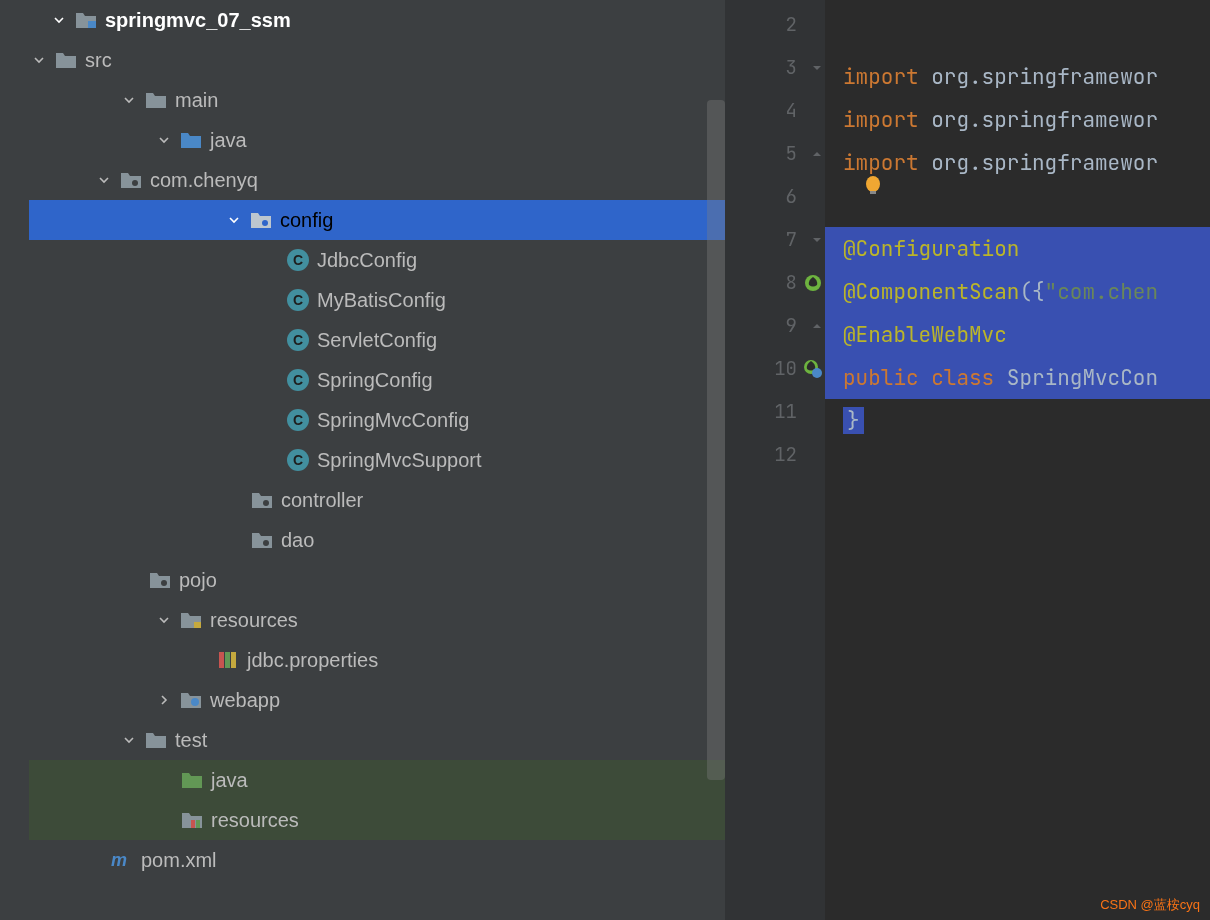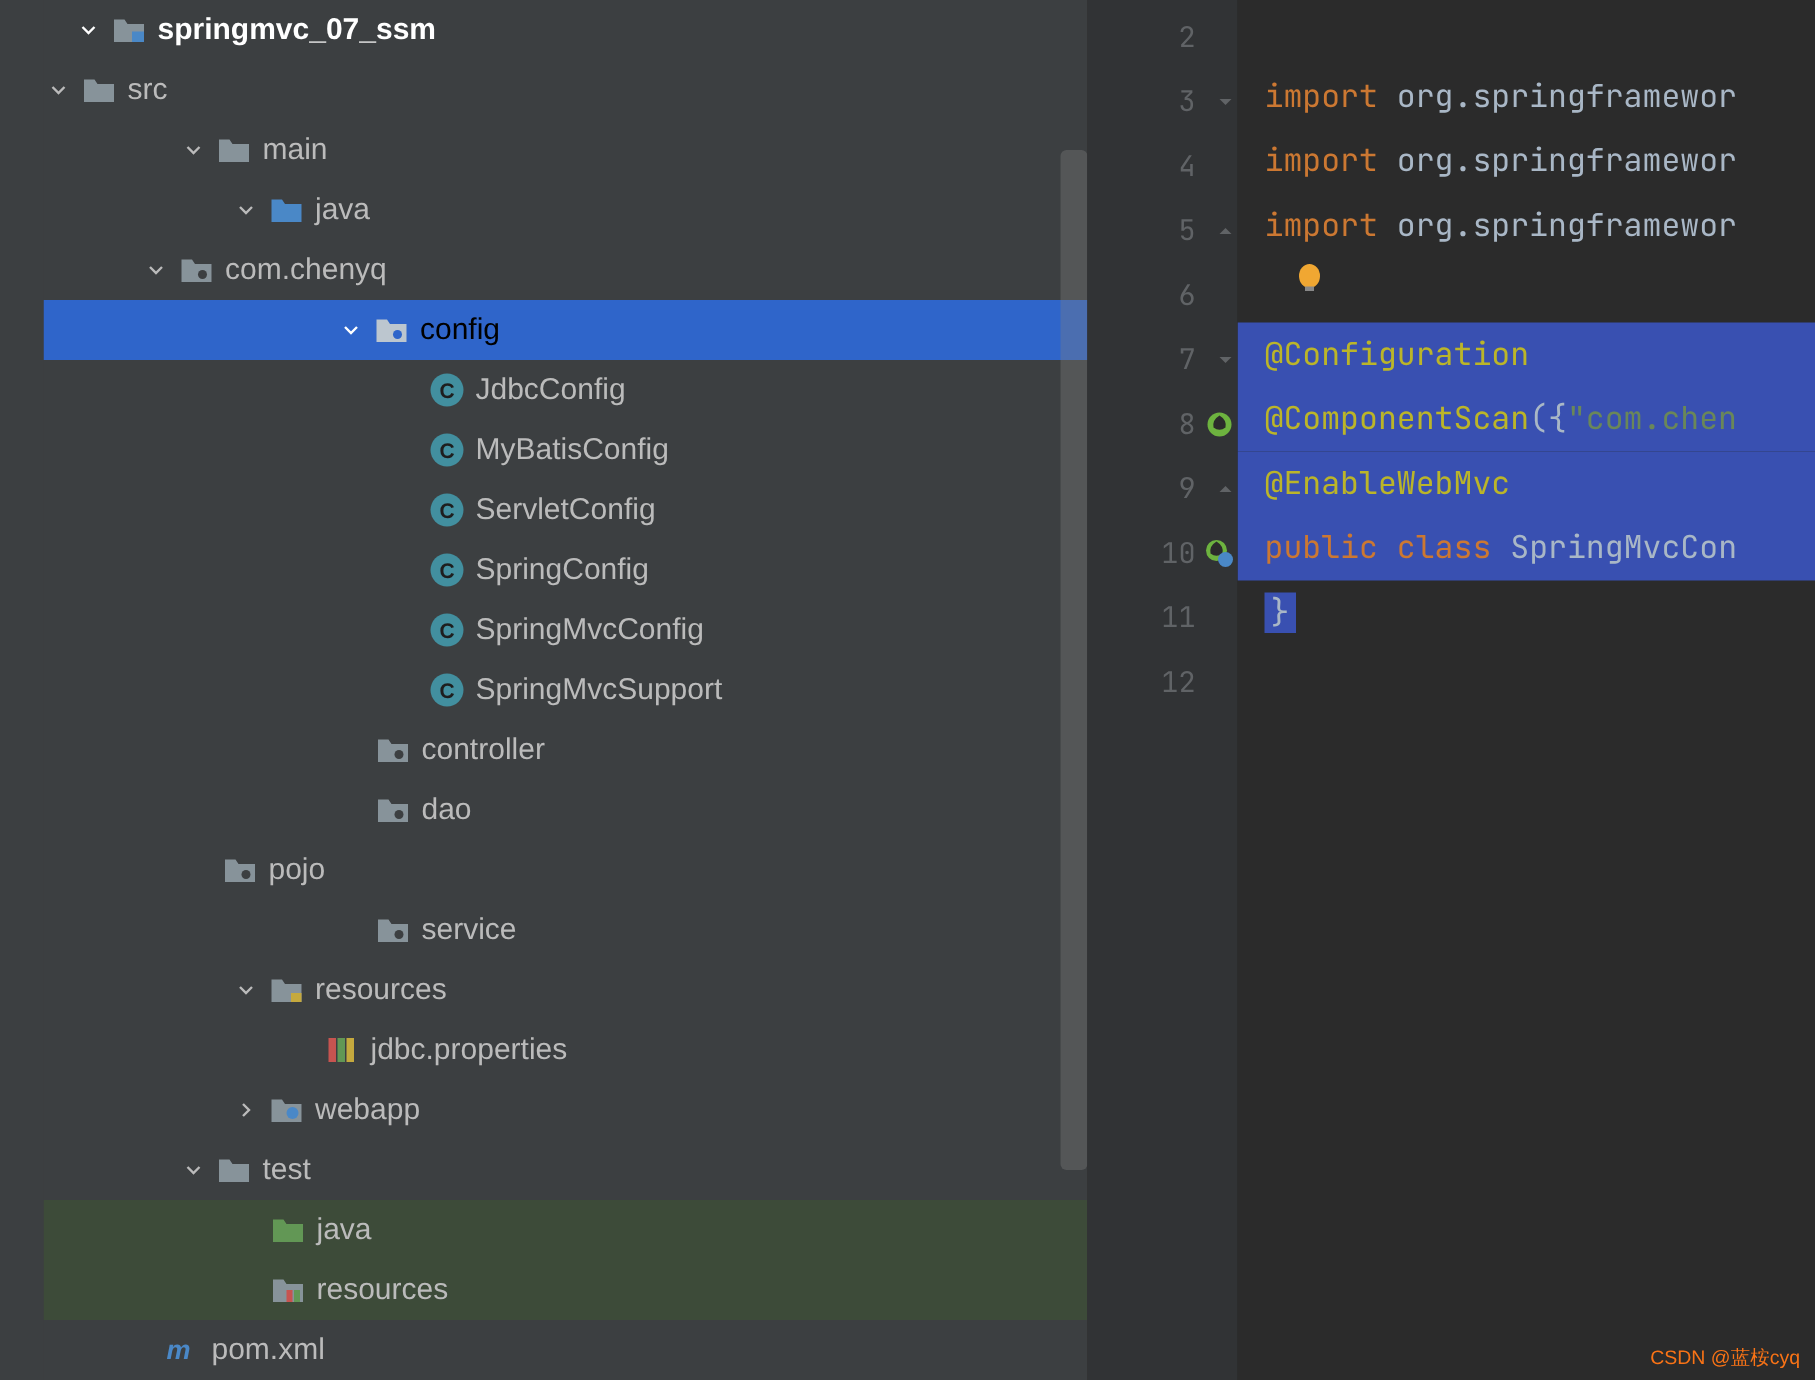--- a/index.html
+++ b/index.html
@@ -150,21 +150,21 @@
       height: 12px;
       display: flex;
       align-items: center;
       justify-content: center;
     }
     .code {
       flex: 1;
       background: #2b2b2b;
       font-family: 'JetBrains Mono', 'Consolas', monospace;
       font-size: 21px;
-      padding-top: 0;
+      padding-top: 12px;
       overflow: hidden;
       position: relative;
     }
     .code-line {
       height: 43px;
       display: flex;
       align-items: center;
       padding-left: 18px;
       white-space: pre;
     }
@@ -326,29 +326,20 @@
     <span class="tree-label">dao</span>
   </div>
   <div class="tree-item" style="padding-left:120px">
     <span class="icon">
       <svg width="22" height="18" viewBox="0 0 22 18">
           <path d="M1 2 L8 2 L10 5 L21 5 L21 17 L1 17 Z" fill="#87939a"></path>
           <circle cx="15" cy="12" r="3" fill="#3c3f41"></circle>
         </svg>
     </span>
     <span class="tree-label">pojo</span>
-  </div>
-  <div class="tree-item" style="padding-left:222px">
-    <span class="icon">
-      <svg width="22" height="18" viewBox="0 0 22 18">
-          <path d="M1 2 L8 2 L10 5 L21 5 L21 17 L1 17 Z" fill="#87939a"></path>
-          <circle cx="15" cy="12" r="3" fill="#3c3f41"></circle>
-        </svg>
-    </span>
-    <span class="tree-label">service</span>
   </div>
 
   <div class="tree-item" style="padding-left:125px">
     <span class="chevron">
       <svg viewBox="0 0 10 10">
           <path d="M1 3 L5 7 L9 3" fill="none" stroke="#bbbbbb" stroke-width="1.6"></path>
         </svg>
     </span>
     <span class="icon">
       <svg width="22" height="18" viewBox="0 0 22 18">

